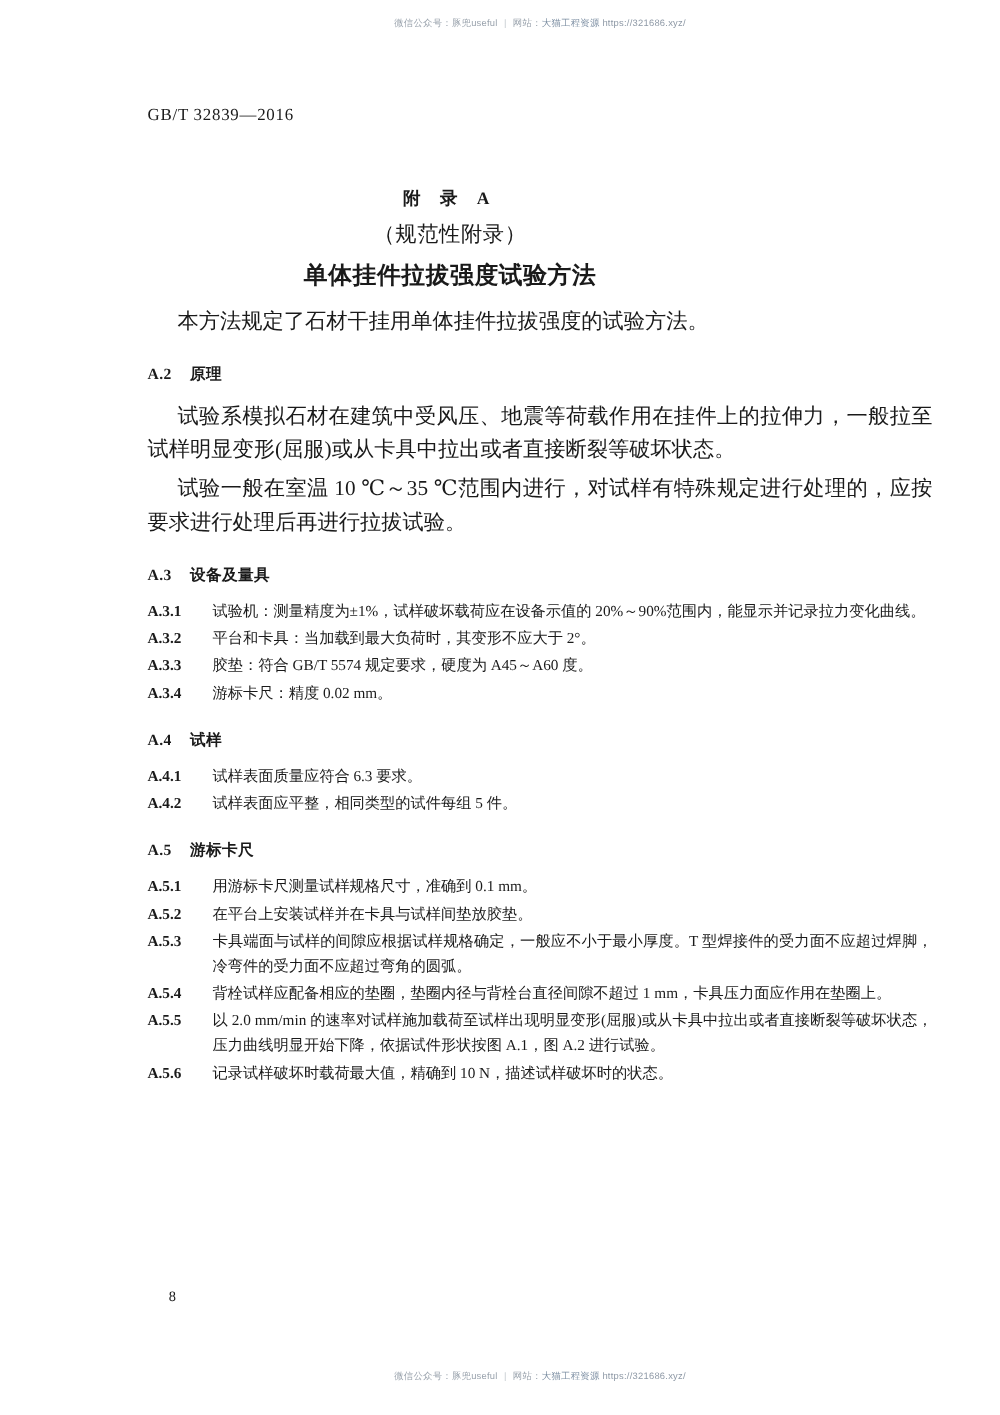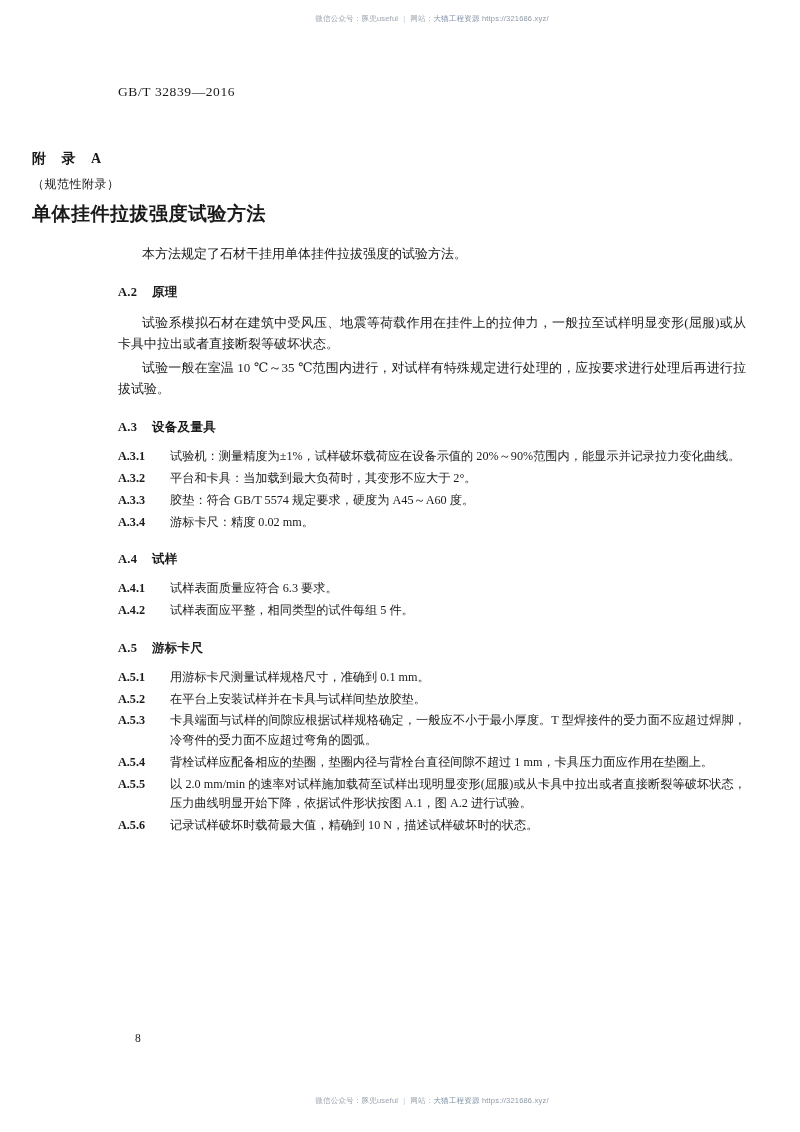--- a/index.html
+++ b/index.html
@@ -53,30 +53,30 @@
     letter-spacing: 0.6px;
     font-family: "Liberation Serif", serif;
   }
 
   
   .annex-title {
     position: absolute;
     top: 150px;
     left: 0;
     width: 656px;
-    text-align: left;
+    text-align: center;
   }
   .annex-title .l1 {
     font-size: 14px;
     font-weight: bold;
     letter-spacing: 6px;
     margin-bottom: 8px;
   }
   .annex-title .l2 {
-    font-size: 12px;
+    font-size: 17px;
     margin-bottom: 8px;
     letter-spacing: 0.5px;
   }
   .annex-title .l3 {
     font-size: 19px;
     font-weight: bold;
     letter-spacing: 0.5px;
   }
 
   
@@ -90,21 +90,21 @@
     font-size: 12.5px;
     font-weight: bold;
     margin: 0 0 11px 0;
     letter-spacing: 0.3px;
   }
   .sec-head .num {
     display: inline-block;
     min-width: 34px;
   }
   .para {
-    font-size: 13px;
+    font-size: 17px;
     line-height: 1.62;
     margin: 0 0 3px 0;
     text-align: justify;
     text-justify: inter-ideograph;
   }
   .indent {
     text-indent: 24px;
   }
   .item {
     font-size: 12.2px;

